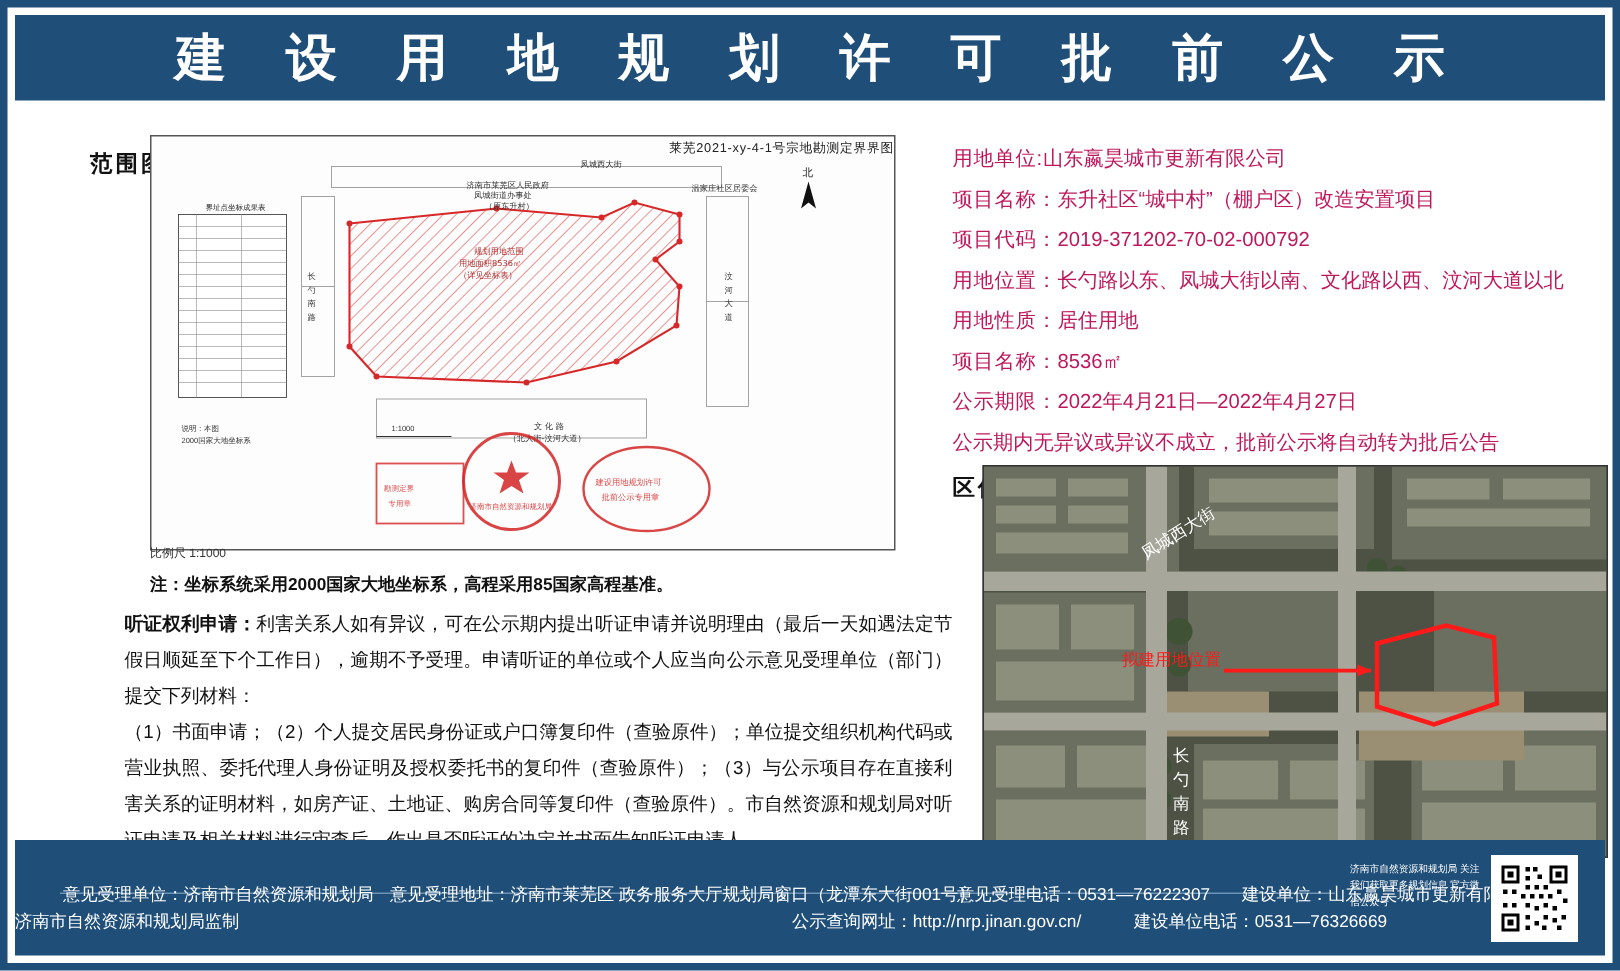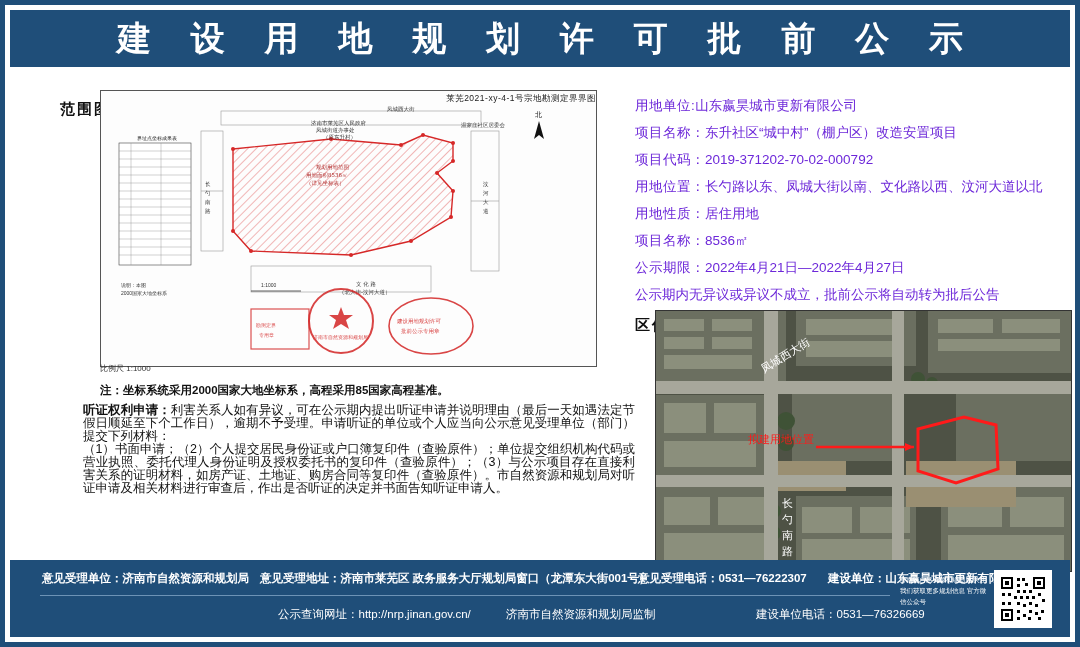--- a/index.html
+++ b/index.html
@@ -57,50 +57,50 @@
   .map-note{
     position:absolute;left:62px;top:277px;width:495px;
     font-size:8px;color:#333;
   }
   .coord-note{
     position:absolute;left:62px;top:296px;width:520px;
     font-size:11.5px;color:#111;line-height:17px;font-weight:bold;
   }
   .legal-text{
     position:absolute;left:45px;top:318px;width:552px;
-    font-size:12.5px;color:#111;line-height:13px;text-align:justify;
+    font-size:12.5px;color:#111;line-height:24px;text-align:justify;
   }
   .legal-text p{margin:0;}
   .legal-title{font-weight:bold;}
   
   .right-col{
     position:absolute;left:625px;top:14px;right:18px;bottom:4px;
   }
   .info-list{list-style:none;margin:0;padding:0;}
   .info-list li{
-    font-size:13.5px;color:#6d28d9;line-height:27px;white-space:nowrap;
+    font-size:13.5px;color:#be185d;line-height:27px;white-space:nowrap;
   }
   .info-list li .lbl{letter-spacing:.5px;}
   .loc-label{
     margin-top:8px;font-size:15px;font-weight:bold;letter-spacing:2px;color:#111;
   }
   .sat-box{
     position:absolute;left:20px;top:218px;width:415px;height:260px;
     border:1px solid #333;overflow:hidden;background:#5b5e52;
   }
   
   .footer{
     position:absolute;left:5px;right:5px;bottom:5px;height:77px;
     background:#1f4e79;color:#fff;
   }
   .footer .row{
     position:absolute;left:0;right:0;display:flex;align-items:center;
     font-size:11.5px;
   }
-  .footer .row1{top:11px;font-weight:bold;}
+  .footer .row1{top:29px;}
   .footer .row2{top:47px;}
   .footer .divider{
     position:absolute;left:30px;right:180px;top:35px;height:1px;background:#6d93b6;
   }
   .f-item{white-space:nowrap;}
   .qr{
     position:absolute;right:18px;top:10px;width:58px;height:58px;
     background:#fff;display:flex;align-items:center;justify-content:center;
   }
   .qr-inner{width:50px;height:50px;}
@@ -360,22 +360,22 @@
     <div class="divider"></div>
 
     <div class="row row1">
       <div class="f-item" style="margin-left:32px;width:218px;">意见受理单位：济南市自然资源和规划局</div>
       <div class="f-item" style="width:378px;">意见受理地址：济南市莱芜区 政务服务大厅规划局窗口（龙潭东大街001号）</div>
       <div class="f-item" style="width:190px;">意见受理电话：0531—76222307</div>
       <div class="f-item">建设单位：山东嬴昊城市更新有限公司</div>
     </div>
 
     <div class="row row2">
+      <div class="f-item" style="width:250px;">济南市自然资源和规划局监制</div>
       <div class="f-item" style="margin-left:268px;width:228px;">公示查询网址：http://nrp.jinan.gov.cn/</div>
-      <div class="f-item" style="width:250px;">济南市自然资源和规划局监制</div>
       <div class="f-item">建设单位电话：0531—76326669</div>
     </div>
 
     <div class="qr-text">济南市自然资源和规划局 关注我们获取更多规划信息 官方微信公众号</div>
 
     <div class="qr">
       <svg class="qr-inner" viewBox="0 0 50 50">
         <rect width="50" height="50" fill="#fff"></rect>
         <g fill="#000">
           <rect x="3" y="3" width="12" height="12"></rect>

